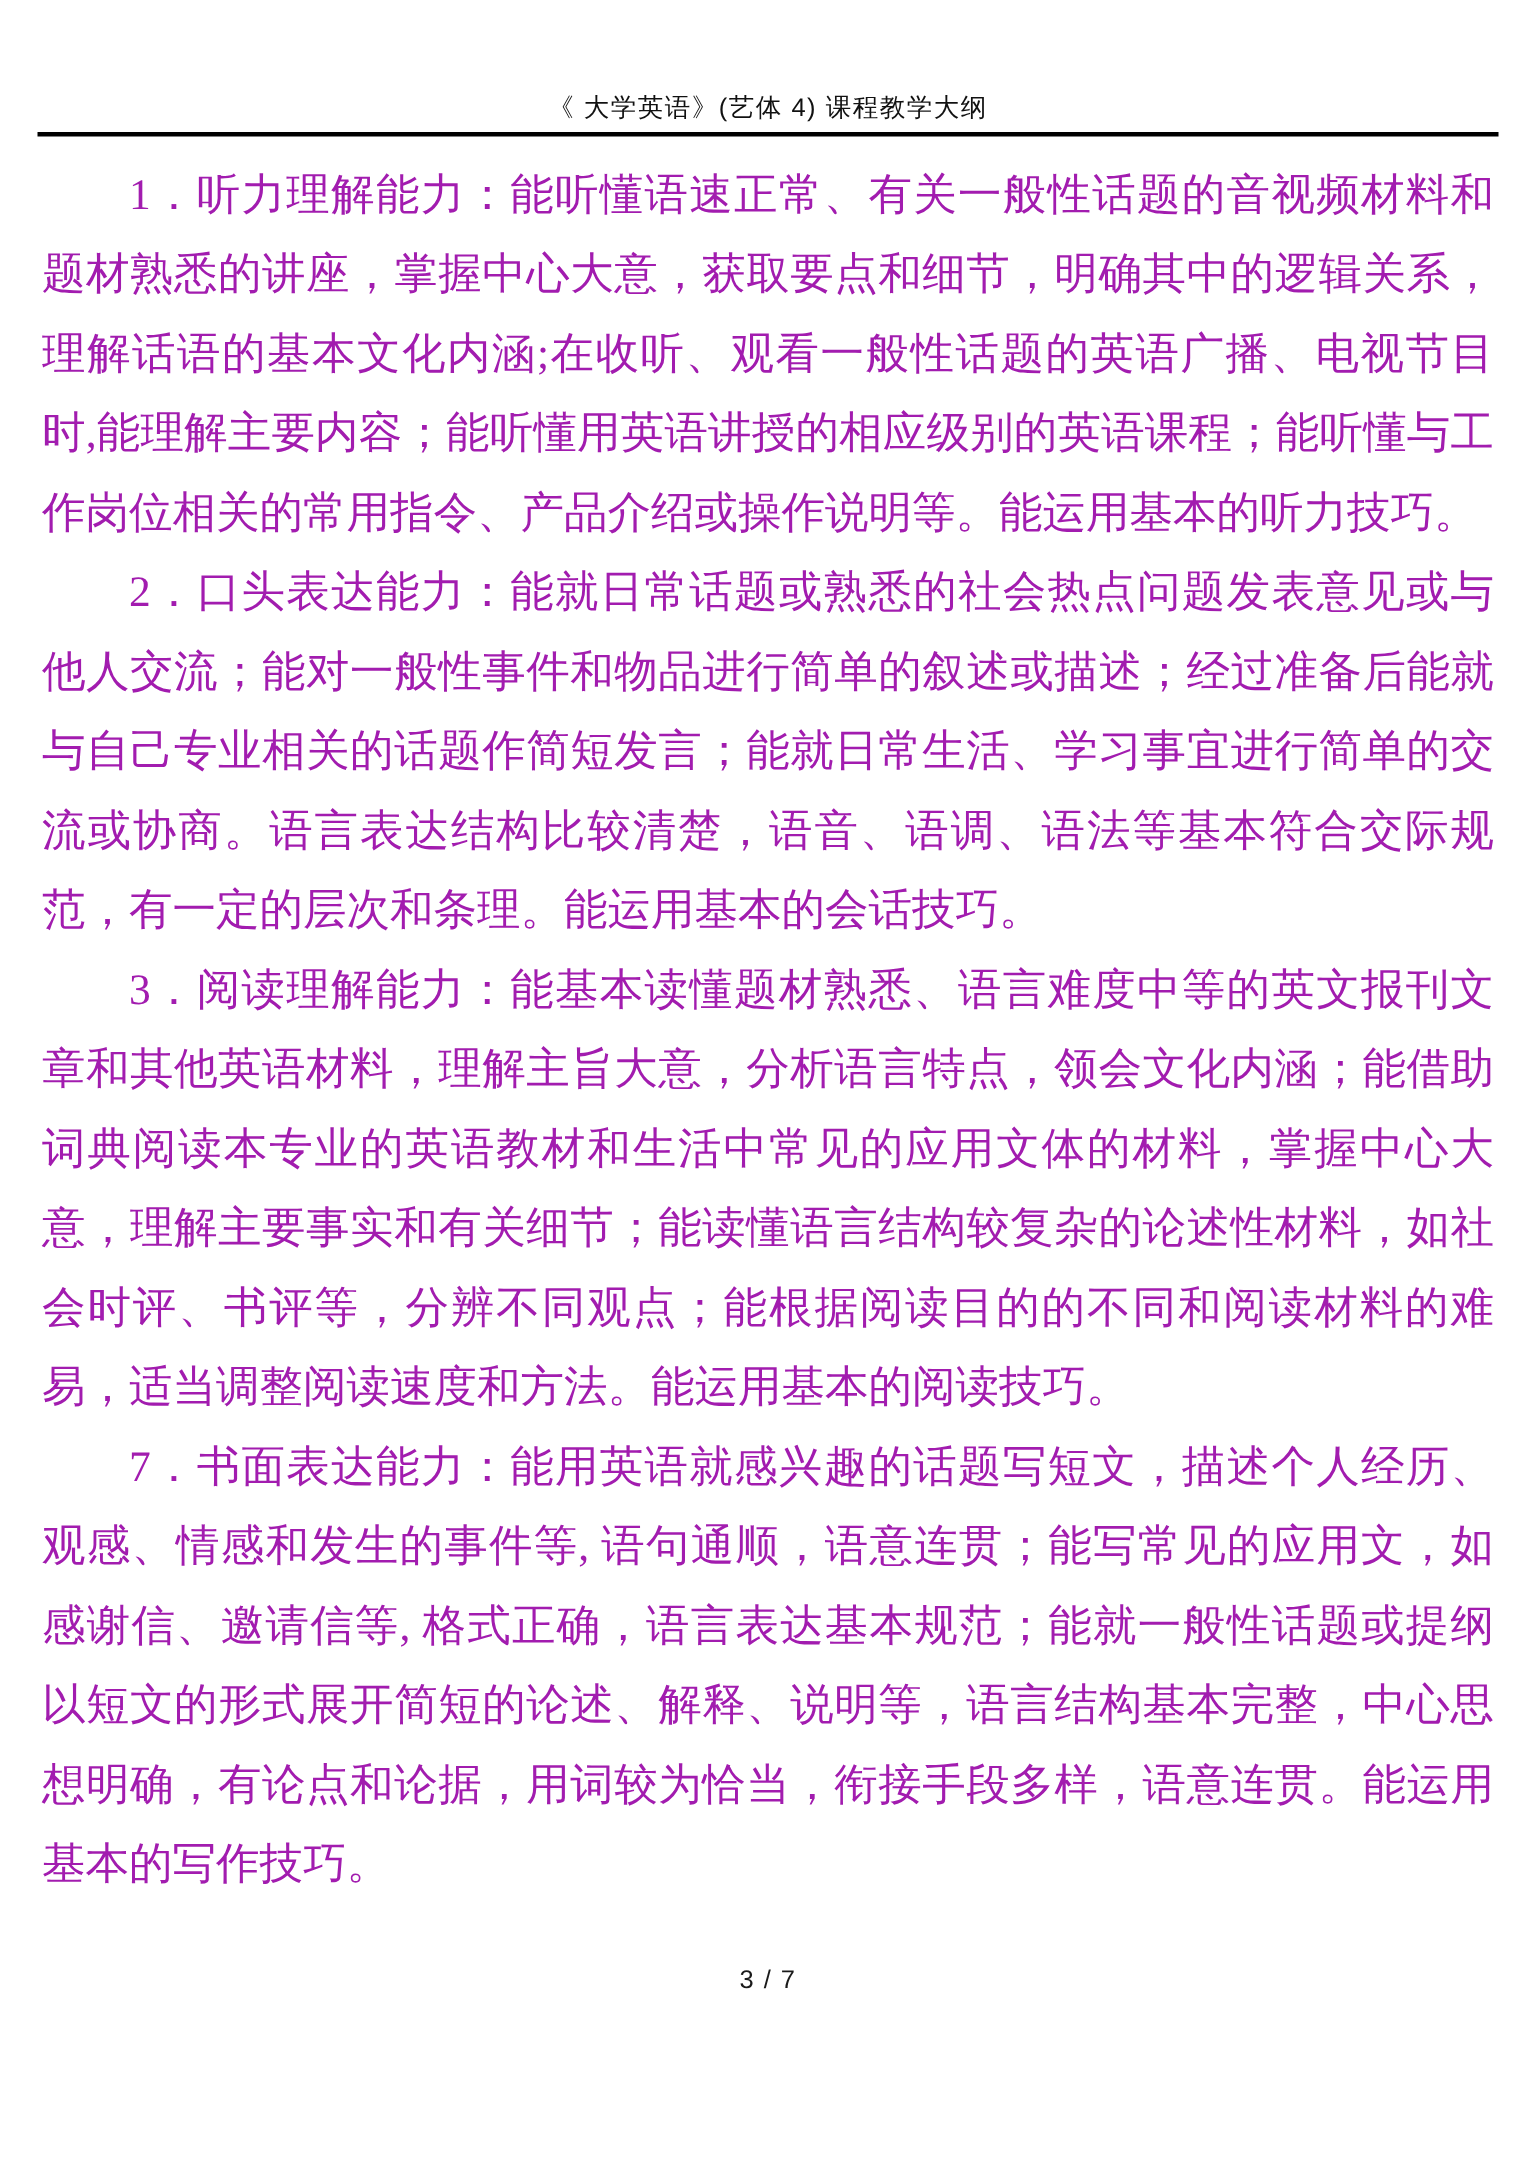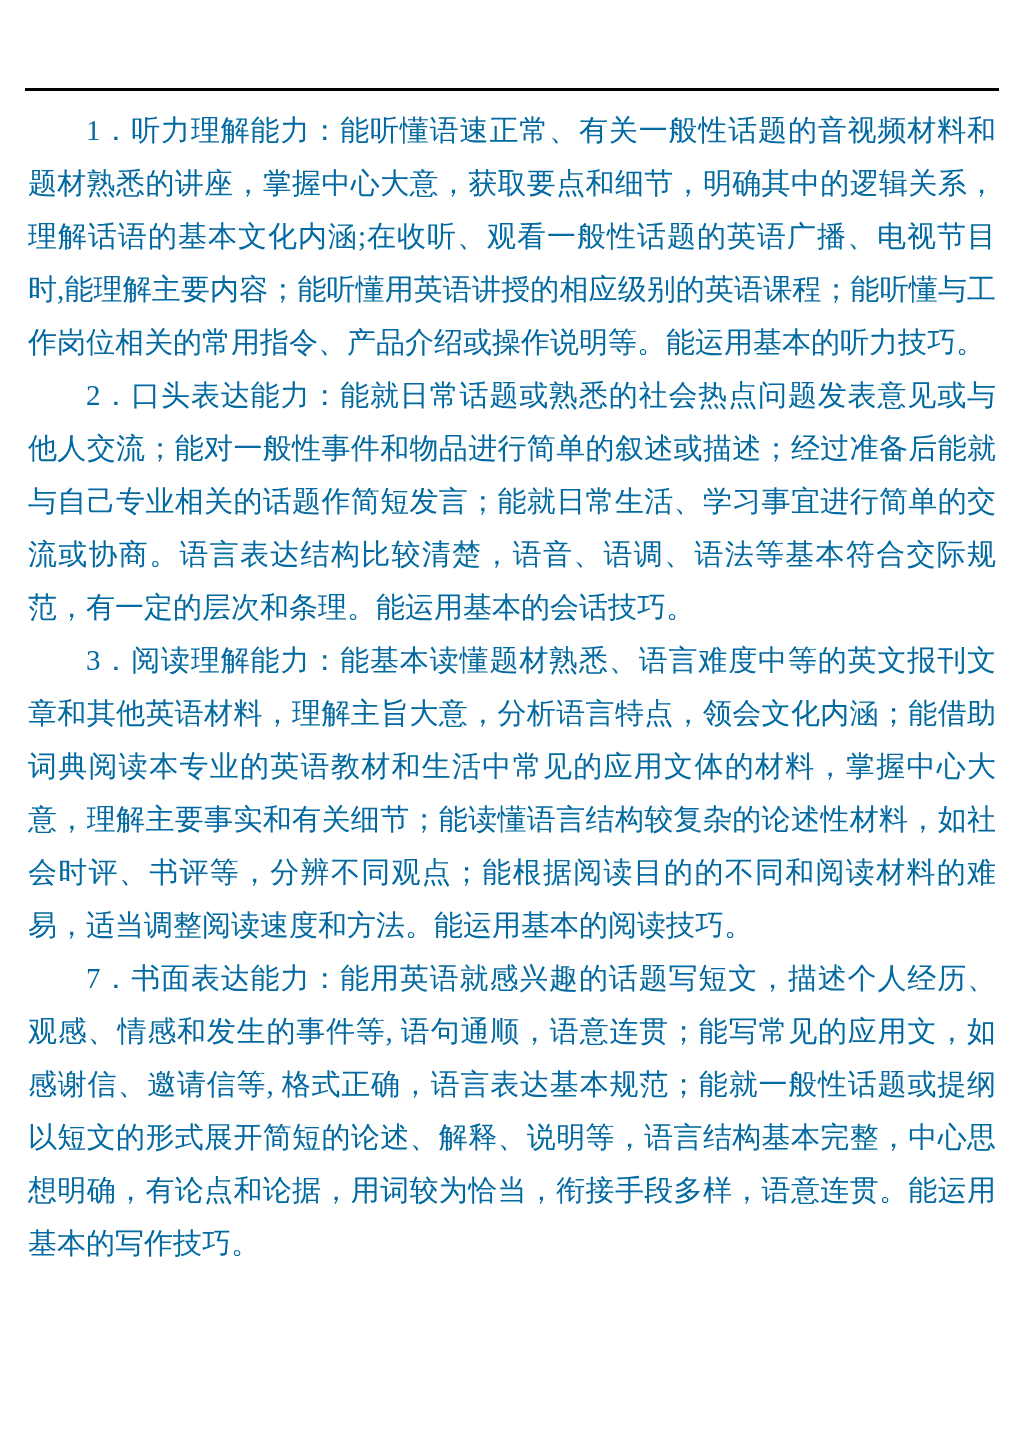--- a/index.html
+++ b/index.html
@@ -41,21 +41,21 @@
   .document-body {
     position: absolute;
     top: 104px;
     left: 28px;
     right: 28px;
     font-family: "Liberation Serif", "DejaVu Serif", serif;
     font-size: 29px;
     line-height: 53px;
     text-align: justify;
     text-justify: inter-character;
-    color: #0369a1;
+    color: #a21caf;
   }
   .document-body p {
     margin: 0;
     padding: 0;
     text-indent: 2em;
   }
   .page-footer {
     position: absolute;
     top: 1310px;
     left: 0;
@@ -67,24 +67,30 @@
     font-size: 17px;
     color: #1a1a1a;
     letter-spacing: 1px;
   }
 </style>
 </head>
 <body>
 
 <div class="page">
 
+  <div class="page-header">
+    <span class="header-title">《 大学英语》(艺体 4) 课程教学大纲</span>
+  </div>
 
   <div class="header-rule"></div>
 
   <div class="document-body">
     <p>1．听力理解能力：能听懂语速正常、有关一般性话题的音视频材料和题材熟悉的讲座，掌握中心大意，获取要点和细节，明确其中的逻辑关系，理解话语的基本文化内涵;在收听、观看一般性话题的英语广播、电视节目时,能理解主要内容；能听懂用英语讲授的相应级别的英语课程；能听懂与工作岗位相关的常用指令、产品介绍或操作说明等。能运用基本的听力技巧。</p>
     <p>2．口头表达能力：能就日常话题或熟悉的社会热点问题发表意见或与他人交流；能对一般性事件和物品进行简单的叙述或描述；经过准备后能就与自己专业相关的话题作简短发言；能就日常生活、学习事宜进行简单的交流或协商。语言表达结构比较清楚，语音、语调、语法等基本符合交际规范，有一定的层次和条理。能运用基本的会话技巧。</p>
     <p>3．阅读理解能力：能基本读懂题材熟悉、语言难度中等的英文报刊文章和其他英语材料，理解主旨大意，分析语言特点，领会文化内涵；能借助词典阅读本专业的英语教材和生活中常见的应用文体的材料，掌握中心大意，理解主要事实和有关细节；能读懂语言结构较复杂的论述性材料，如社会时评、书评等，分辨不同观点；能根据阅读目的的不同和阅读材料的难易，适当调整阅读速度和方法。能运用基本的阅读技巧。</p>
     <p>7．书面表达能力：能用英语就感兴趣的话题写短文，描述个人经历、观感、情感和发生的事件等, 语句通顺，语意连贯；能写常见的应用文，如感谢信、邀请信等, 格式正确，语言表达基本规范；能就一般性话题或提纲以短文的形式展开简短的论述、解释、说明等，语言结构基本完整，中心思想明确，有论点和论据，用词较为恰当，衔接手段多样，语意连贯。能运用基本的写作技巧。</p>
   </div>
 
+  <div class="page-footer">
+    <span class="page-number">3 / 7</span>
+  </div>
 
 </div>
 
 </body></html>

